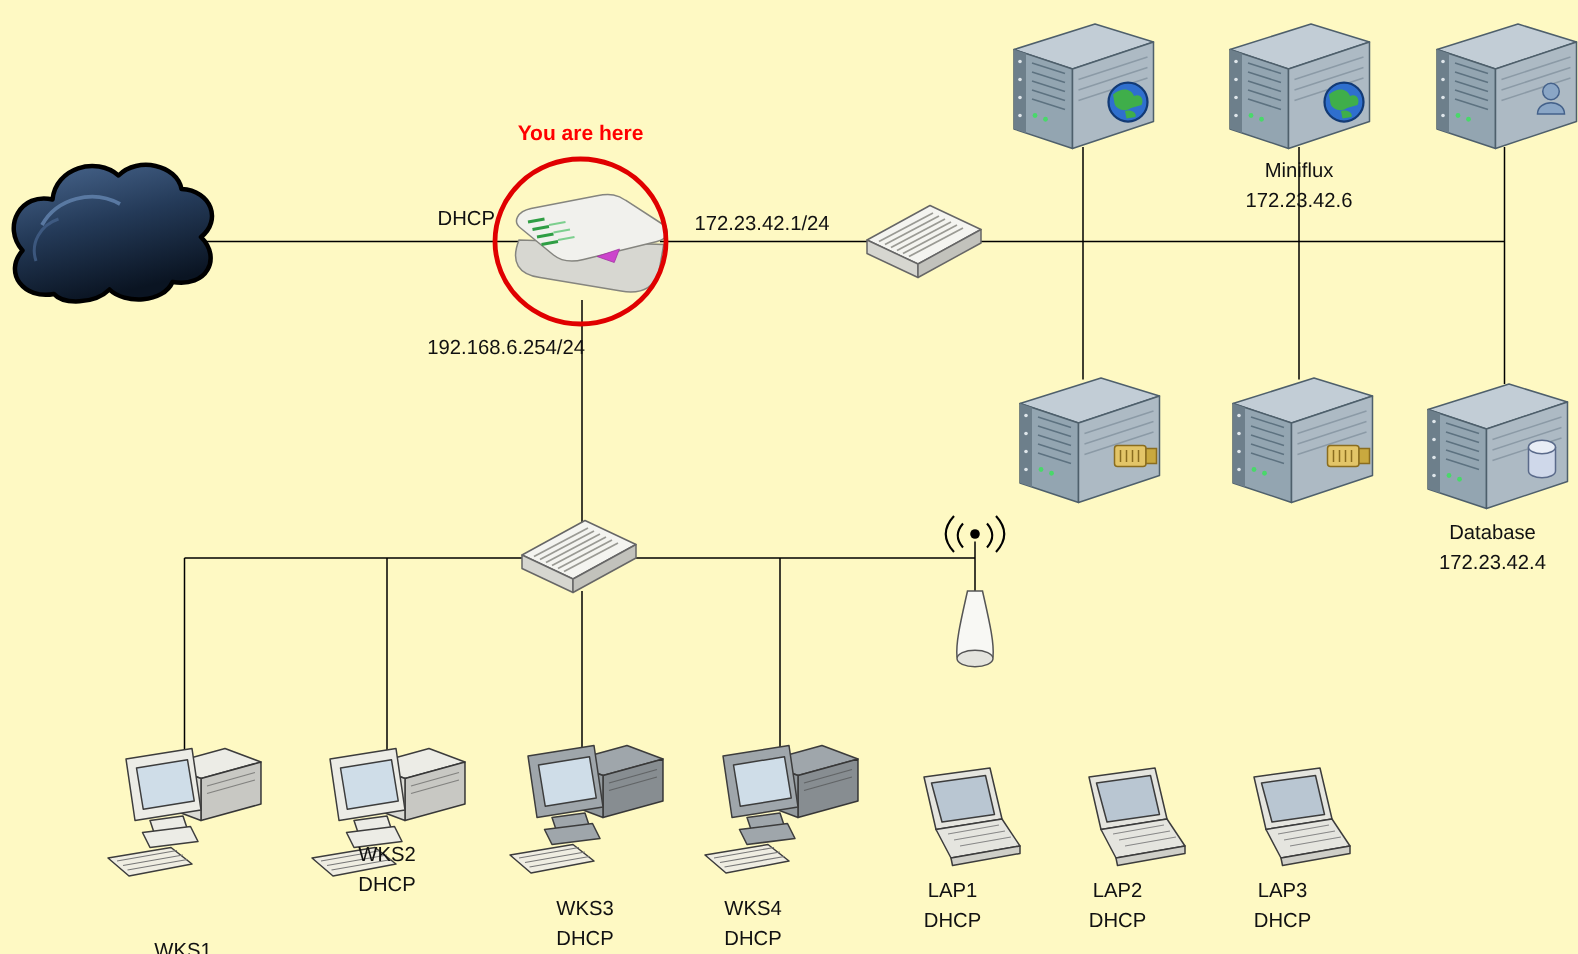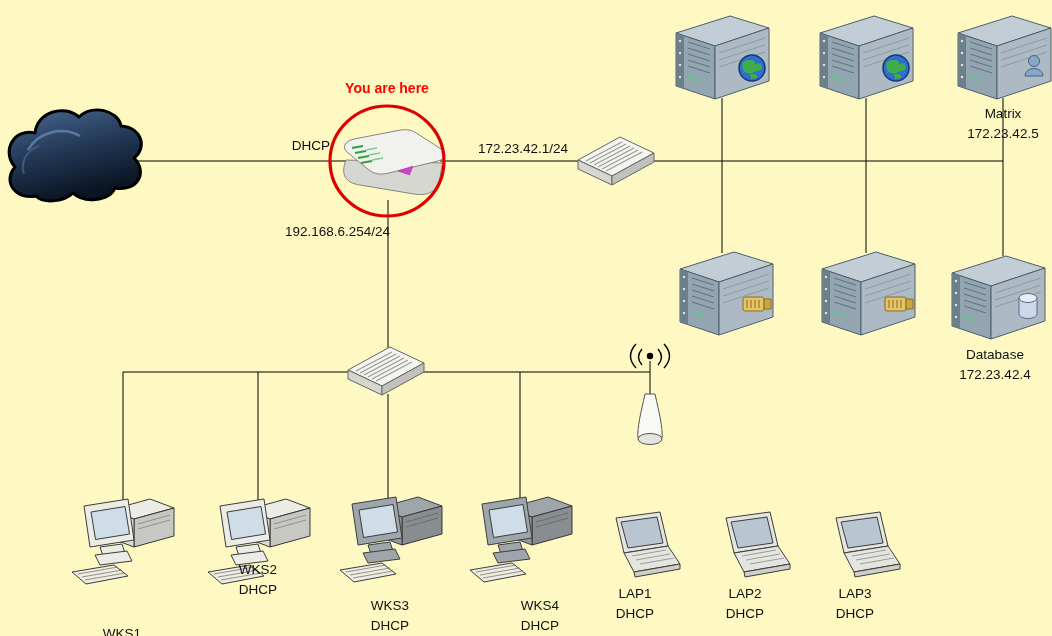--- a/index.html
+++ b/index.html
@@ -170,45 +170,45 @@
     <use href="#workstation" transform="translate(338,484)" style="color:#9fa6ab"></use>
     <use href="#workstation" transform="translate(468,484)" style="color:#9fa6ab"></use>
 
     <use href="#laptop" transform="translate(602,512)"></use>
     <use href="#laptop" transform="translate(712,512)"></use>
     <use href="#laptop" transform="translate(822,512)"></use>
   </svg>
 
   <div class="label annotation-red" style="left:327px;top:78px;width:120px">You are here</div>
   <div class="label" style="left:272px;top:136px;width:58px;text-align:right">DHCP</div>
-  <div class="label" style="left:448px;top:139px;width:120px;text-align:right">172.23.42.1/24</div>
+  <div class="label" style="left:448px;top:139px;width:120px;text-align:center">172.23.42.1/24</div>
   <div class="label" style="left:260px;top:222px;width:130px;text-align:right">192.168.6.254/24</div>
 
-  <div class="label" style="left:954px;top:104px;width:98px">
-    <div>Matrix</div>
-    <div>172.23.42.5</div>
+  <div class="label" style="left:816px;top:104px;width:100px">
+    <div>Miniflux</div>
+    <div>172.23.42.6</div>
   </div>
   <div class="label" style="left:930px;top:345px;width:130px">
     <div>Database</div>
     <div>172.23.42.4</div>
   </div>
 
   <div class="label" style="left:72px;top:624px;width:100px">
     <div>WKS1</div>
     <div>DHCP</div>
   </div>
   <div class="label" style="left:208px;top:560px;width:100px">
     <div>WKS2</div>
     <div>DHCP</div>
   </div>
   <div class="label" style="left:340px;top:596px;width:100px">
     <div>WKS3</div>
     <div>DHCP</div>
   </div>
-  <div class="label" style="left:490px;top:596px;width:100px">
+  <div class="label" style="left:452px;top:596px;width:100px">
     <div>WKS4</div>
     <div>DHCP</div>
   </div>
 
   <div class="label" style="left:585px;top:584px;width:100px">
     <div>LAP1</div>
     <div>DHCP</div>
   </div>
   <div class="label" style="left:695px;top:584px;width:100px">
     <div>LAP2</div>

